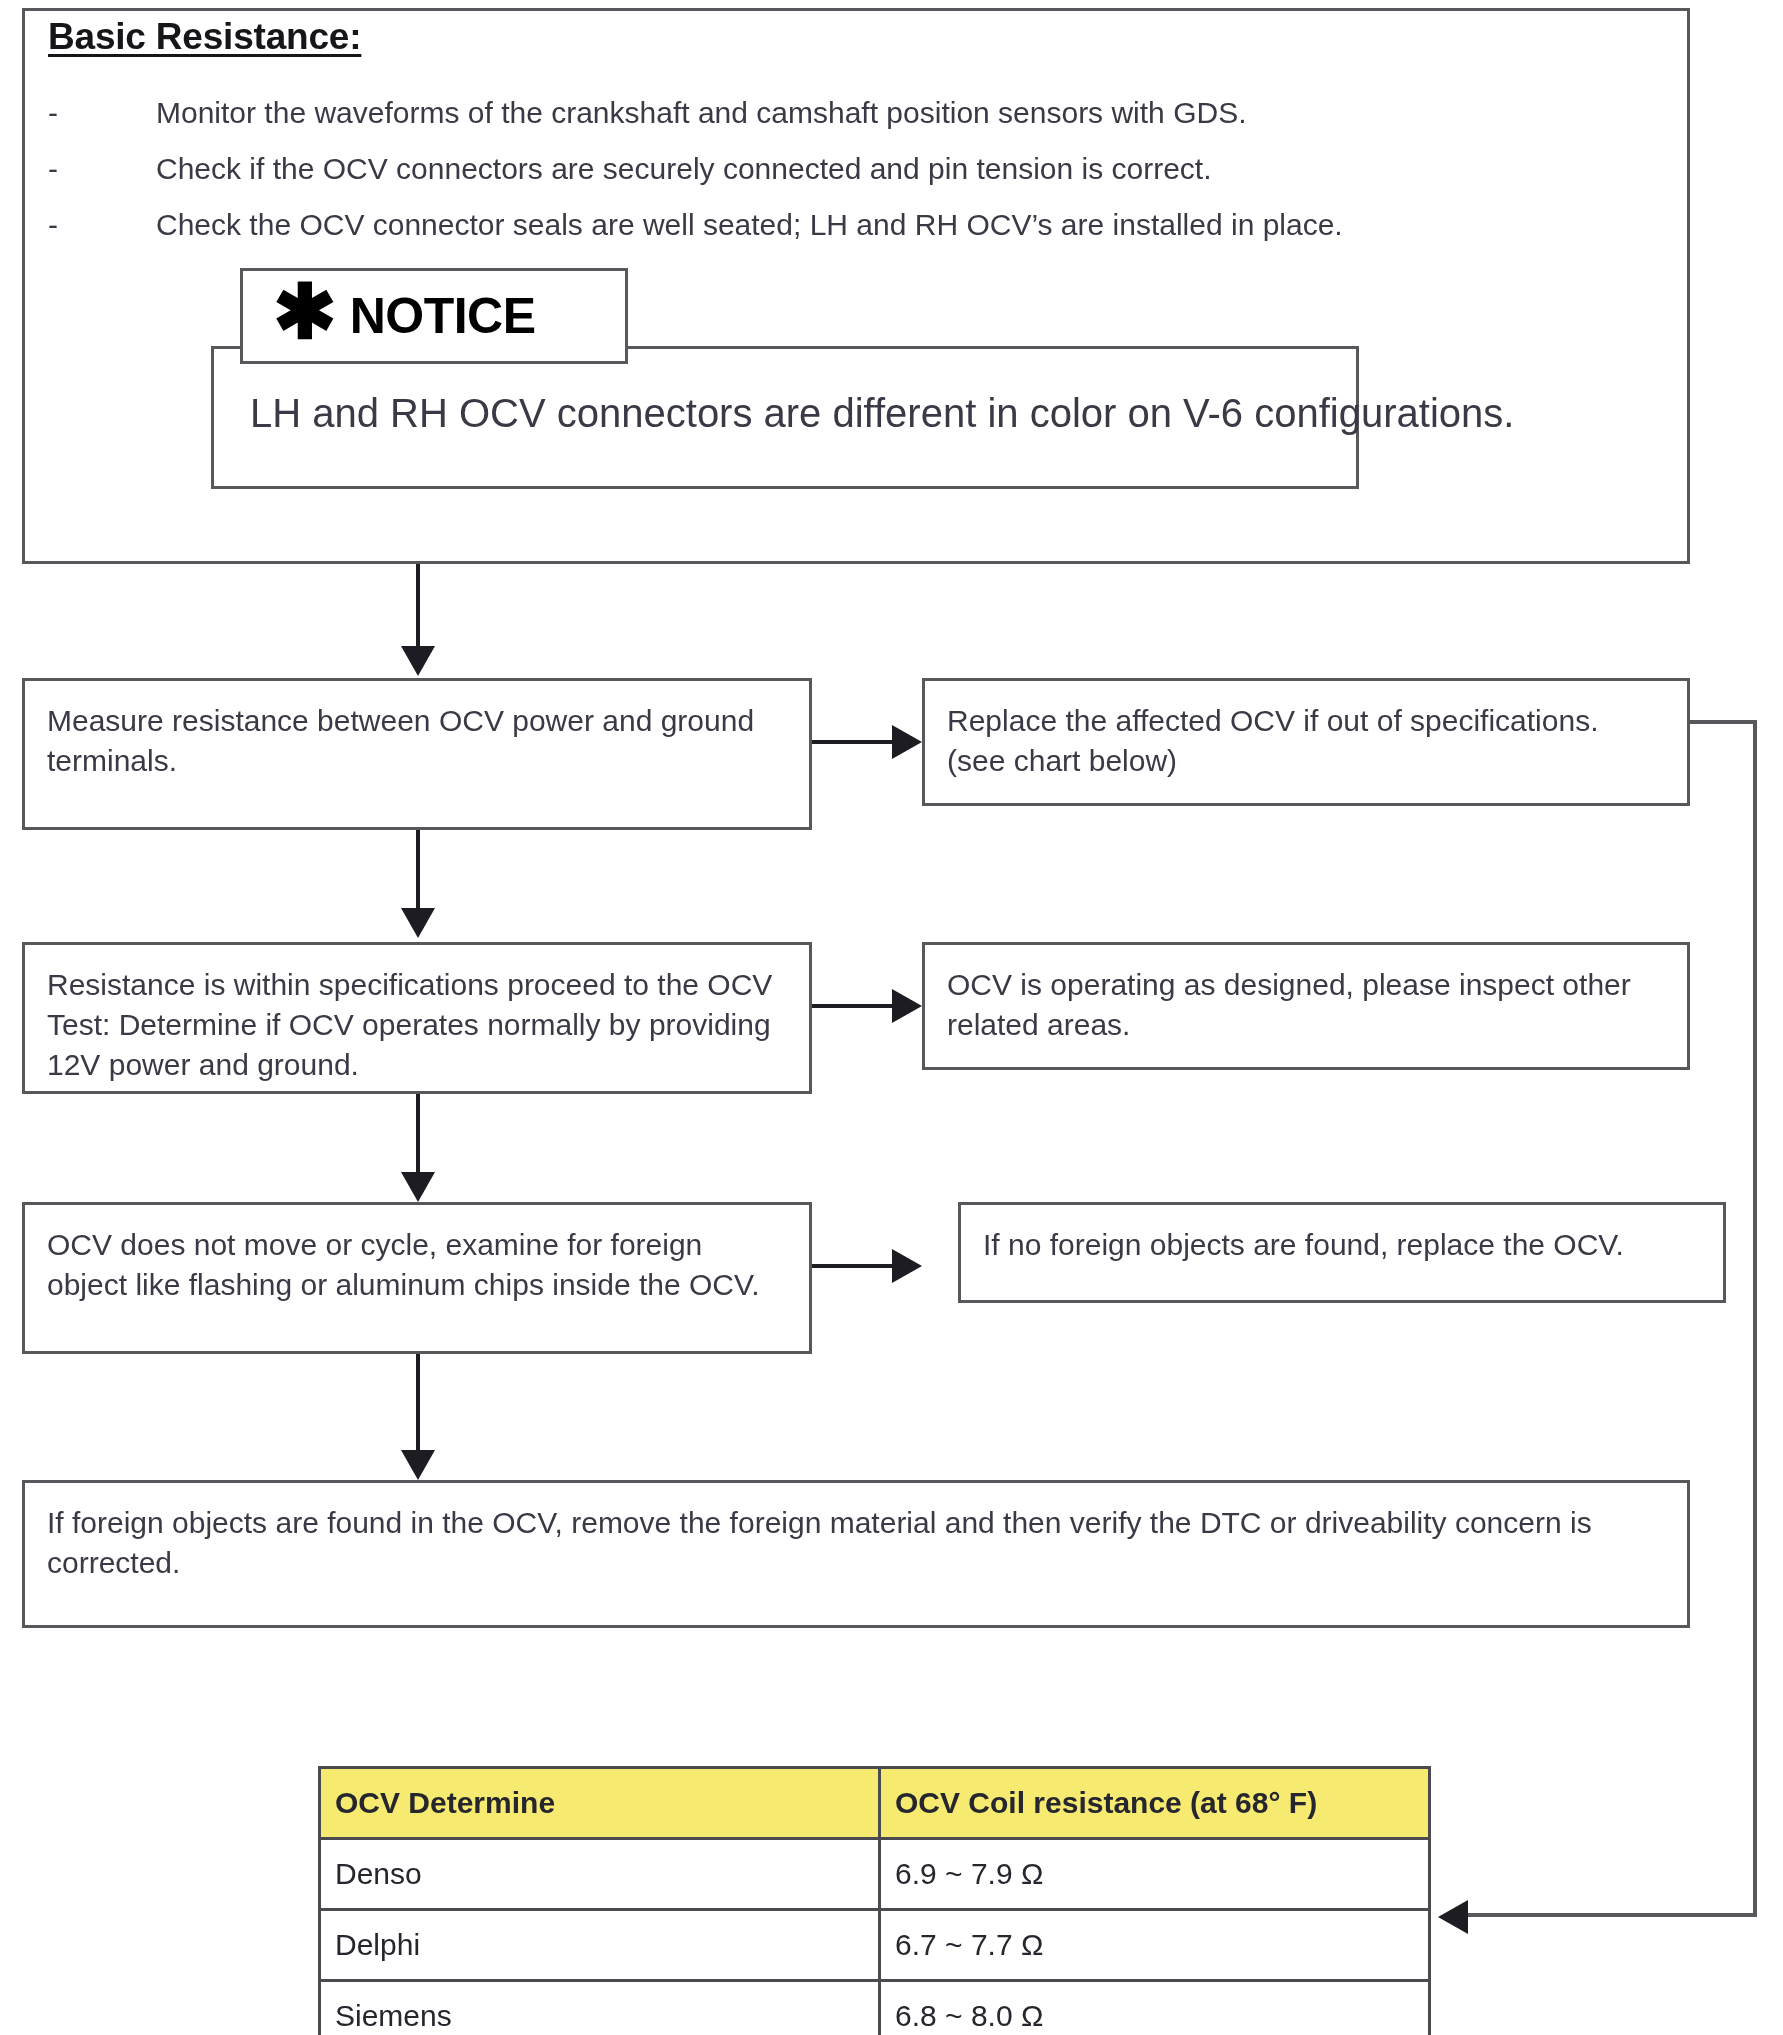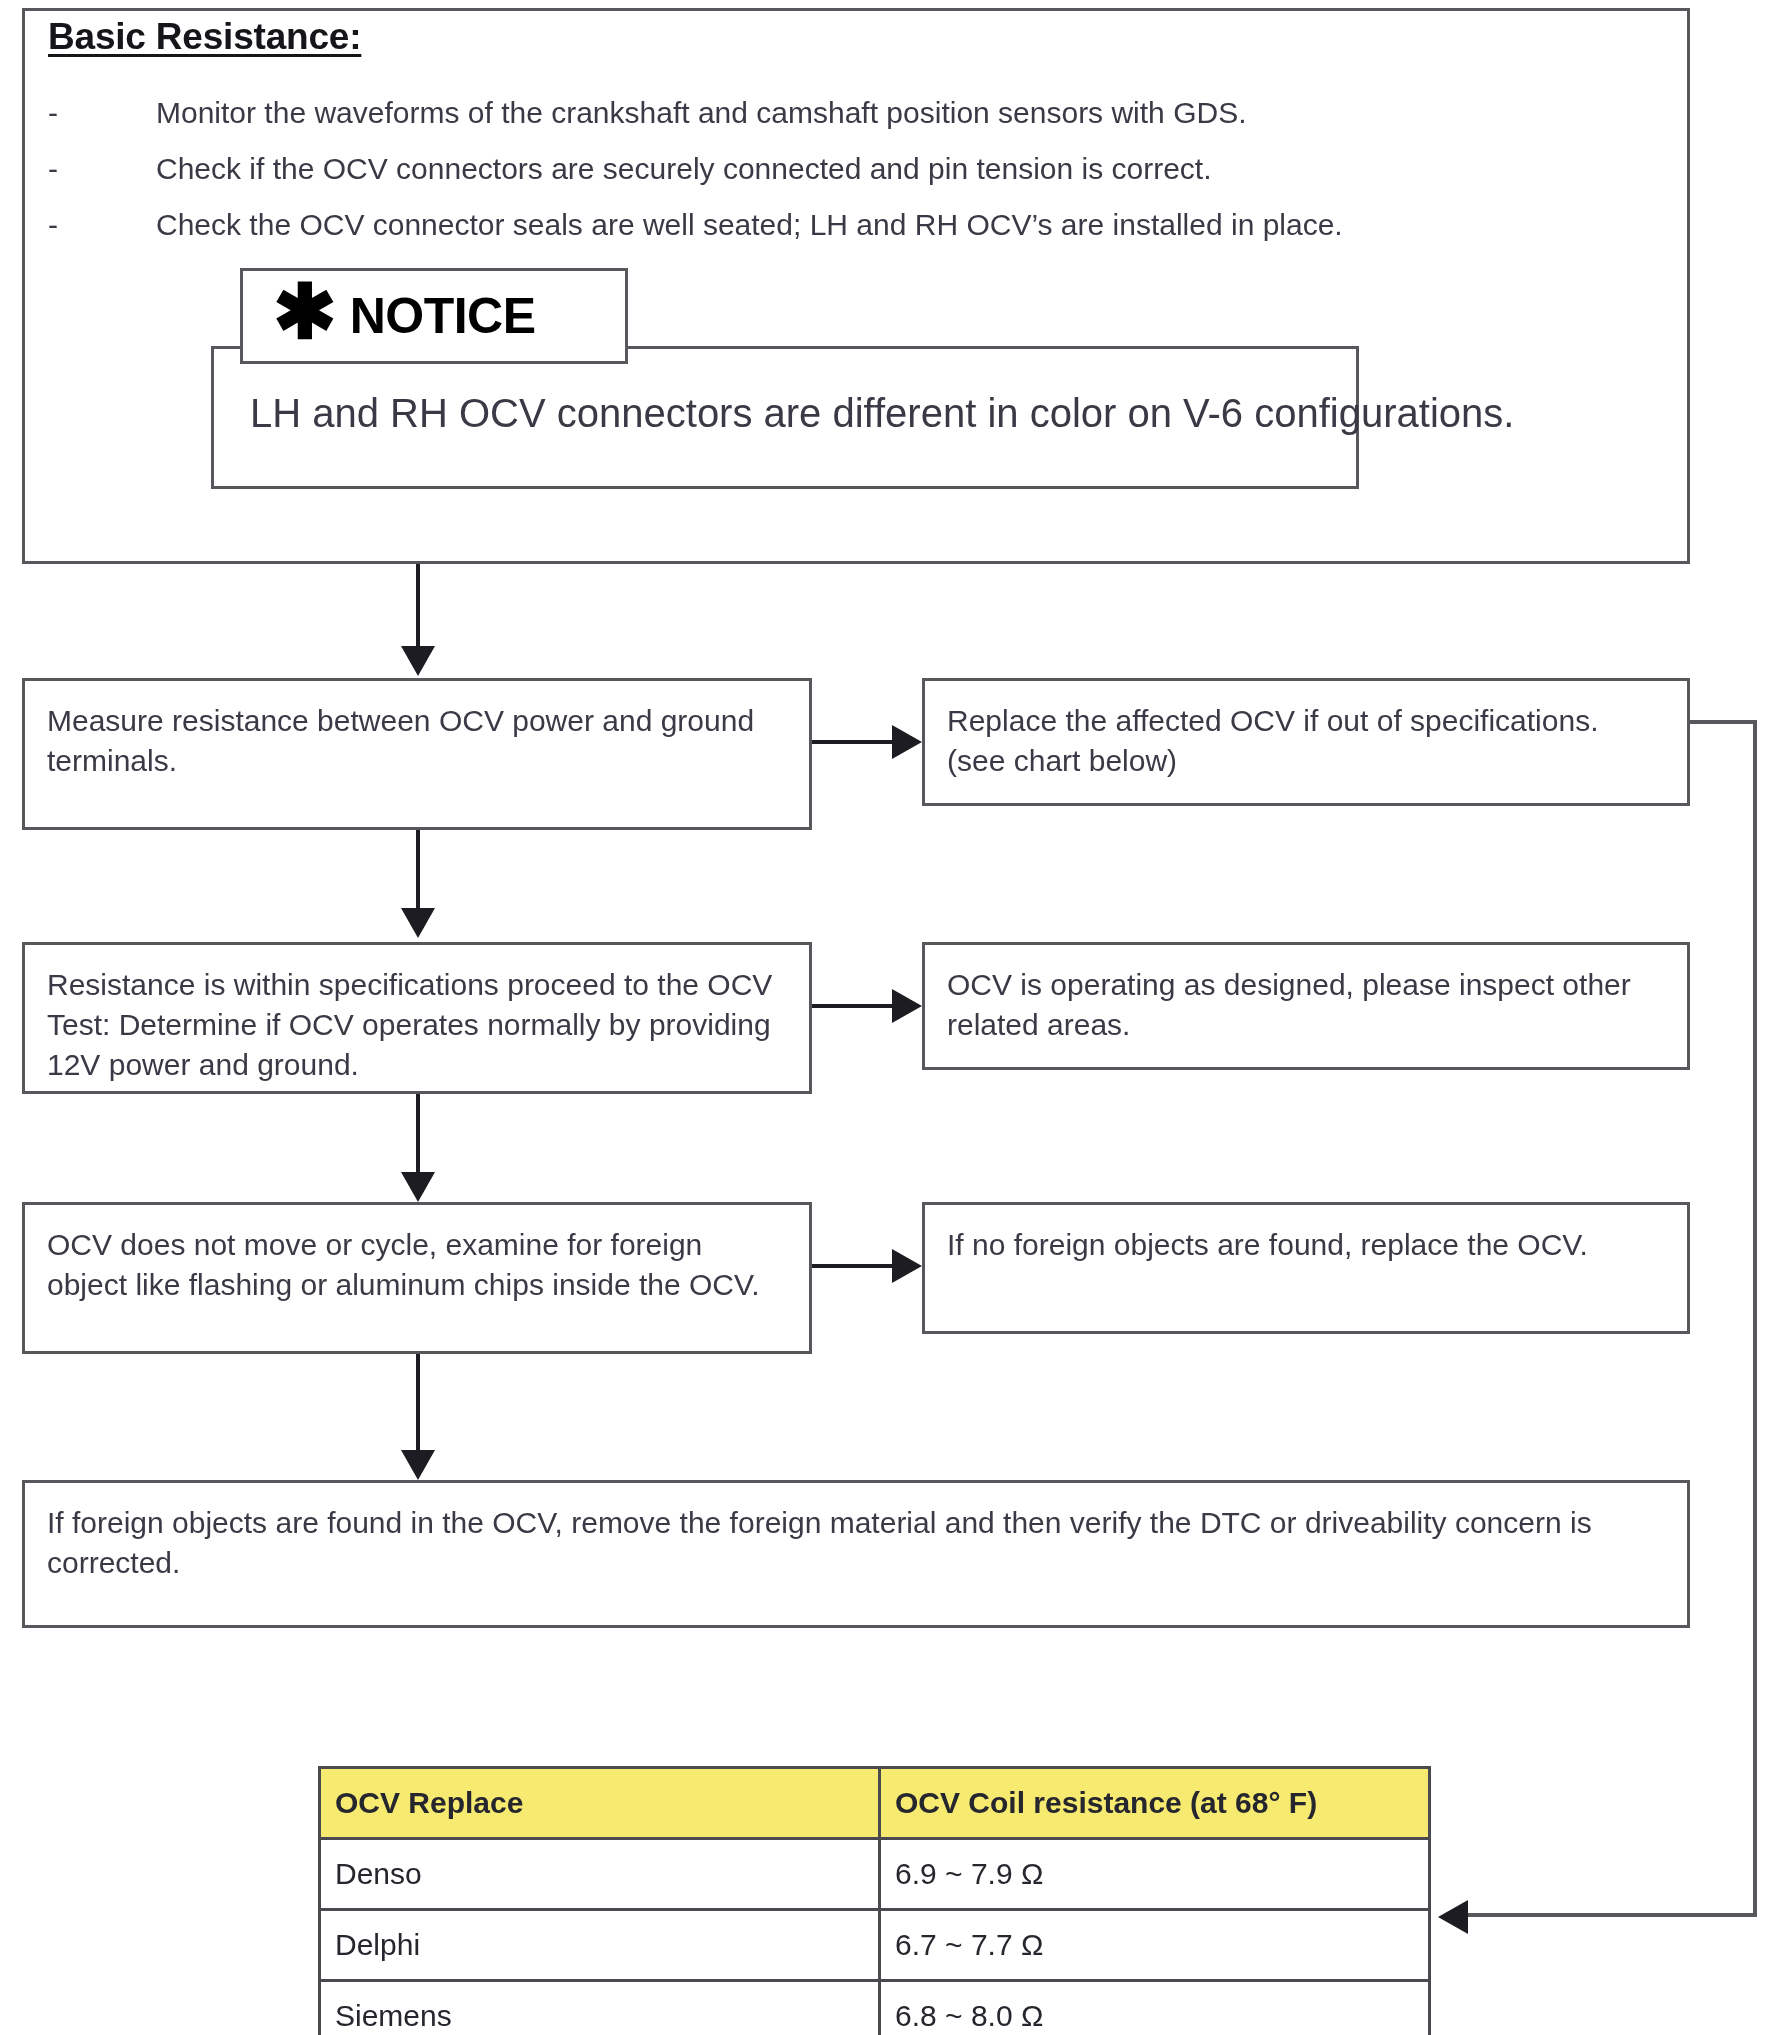--- a/index.html
+++ b/index.html
@@ -119,21 +119,21 @@
     font-size: 30px;
     line-height: 1.33;
     color: #3a3a46;
   }
 
   #box-l1 { left: 22px;  top: 678px;  width: 790px;  height: 152px; }
   #box-r1 { left: 922px; top: 678px;  width: 768px;  height: 128px; }
   #box-l2 { left: 22px;  top: 942px;  width: 790px;  height: 152px; }
   #box-r2 { left: 922px; top: 942px;  width: 768px;  height: 128px; }
   #box-l3 { left: 22px;  top: 1202px; width: 790px;  height: 152px; }
-  #box-r3 { left: 922px; top: 1202px; width: 768px;  height: 132px; }
+  #box-r3 { left: 958px; top: 1202px; width: 768px;  height: 101px; }
   #box-bottom { left: 22px; top: 1480px; width: 1668px; height: 148px; }
 
   
   .vline {
     position: absolute;
     width: 4px;
     background: #1c1c22;
   }
   .hline {
     position: absolute;
@@ -271,21 +271,21 @@
     <div class="flow-text">If foreign objects are found in the OCV, remove the foreign material and then verify the DTC or driveability concern is corrected.</div>
   </div>
 
   <table id="spec-table">
     <colgroup>
         <col class="c1">
         <col class="c2">
       </colgroup>
     <thead>
       <tr>
-        <th>OCV Replace</th>
+        <th>OCV Determine</th>
         <th>OCV Coil resistance (at 68° F)</th>
       </tr>
     </thead>
     <tbody>
       <tr>
         <td>Denso</td>
         <td>6.9 ~ 7.9 Ω</td>
       </tr>
       <tr>
         <td>Delphi</td>

